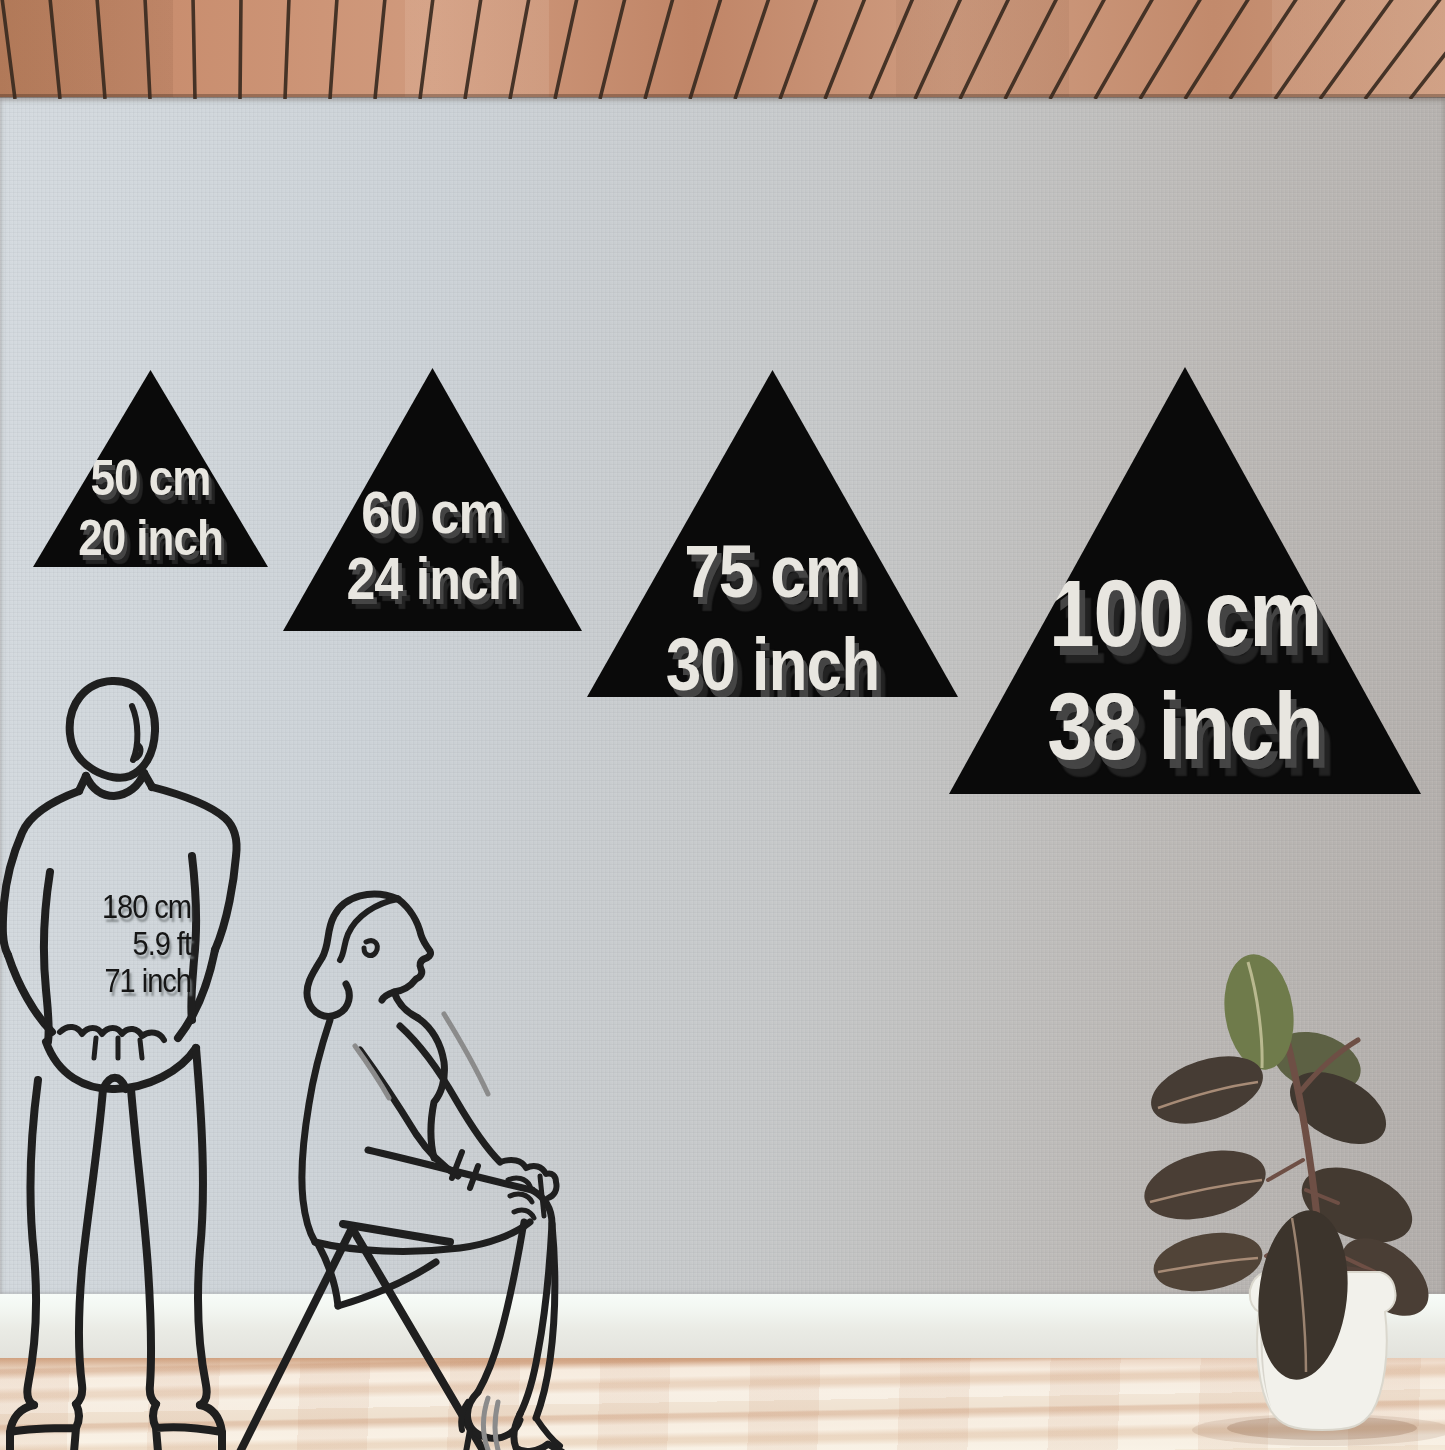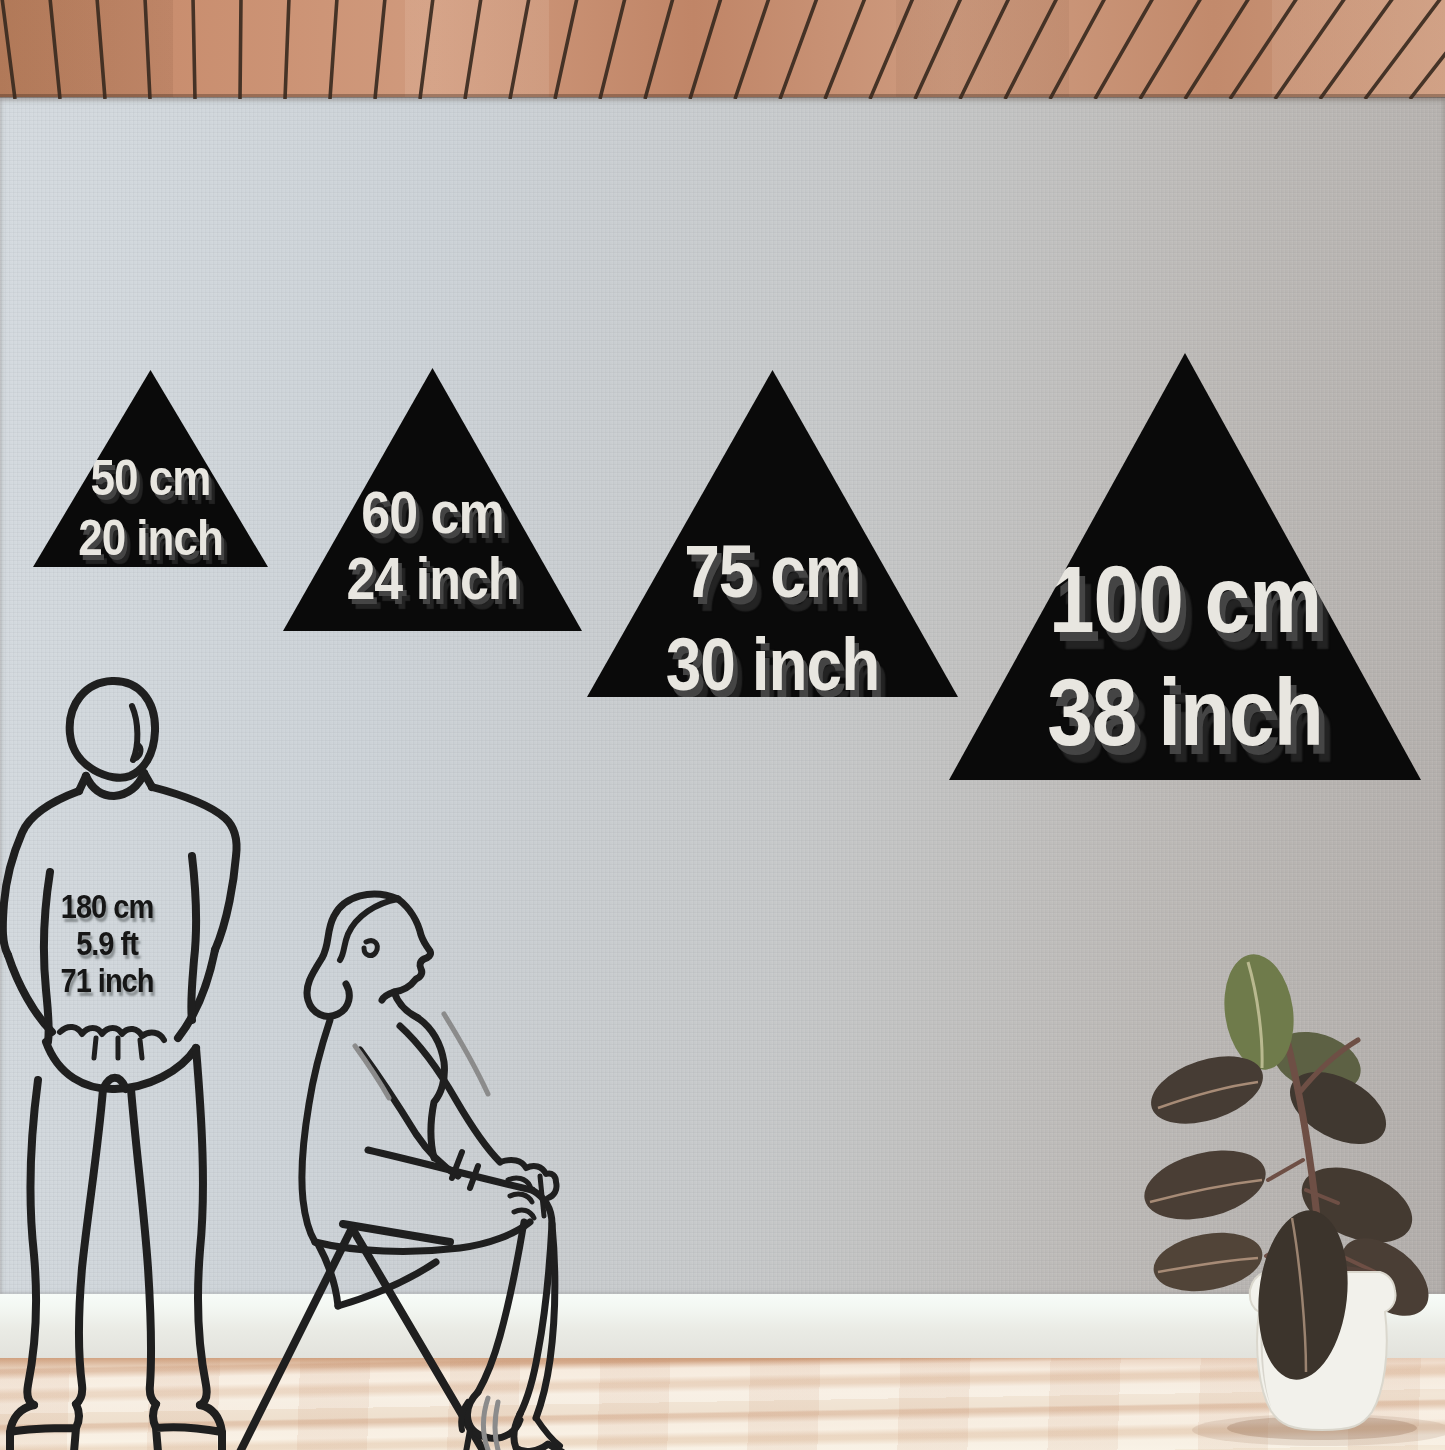--- a/index.html
+++ b/index.html
@@ -58,29 +58,29 @@
   }
   .tri-1{left:33px;top:370px;width:235px;height:197px;}
   .tri-1 span{font-size:44px;}
   .tri-1 .l1{margin-top:86px;} .tri-1 .l2{margin-top:16px;}
   .tri-2{left:283px;top:368px;width:299px;height:263px;}
   .tri-2 span{font-size:52px;}
   .tri-2 .l1{margin-top:118px;} .tri-2 .l2{margin-top:14px;}
   .tri-3{left:587px;top:370px;width:371px;height:327px;justify-content:flex-end;}
   .tri-3 span{font-size:64px;}
   .tri-3 .l1{margin-top:139px;} .tri-3 .l2{margin-top:29px;}
-  .tri-4{left:949px;top:353px;width:472px;height:427px;}
+  .tri-4{left:949px;top:367px;width:472px;height:427px;}
   .tri-4 span{font-size:82px;}
   .tri-4 .l1{margin-top:206px;} .tri-4 .l2{margin-top:31px;}
   
   .figures{position:absolute;left:0;top:0;width:1445px;height:1450px;z-index:4;}
   
   .person-label{
-    position:absolute;left:17px;top:893px;width:180px;z-index:5;
-    text-align:center;font-weight:700;color:#161616;letter-spacing:-1px;
+    position:absolute;left:11px;top:893px;width:180px;z-index:5;
+    text-align:right;font-weight:400;color:#161616;letter-spacing:-1px;
   }
   .person-label span{
     display:block;font-size:29px;line-height:1;transform:scaleY(1.15);
     text-shadow:2px 3px 2px rgba(125,130,133,.85);white-space:nowrap;
   }
   .person-label .p2,.person-label .p3{margin-top:8px;}
 </style>
 </head>
 <body>
 

